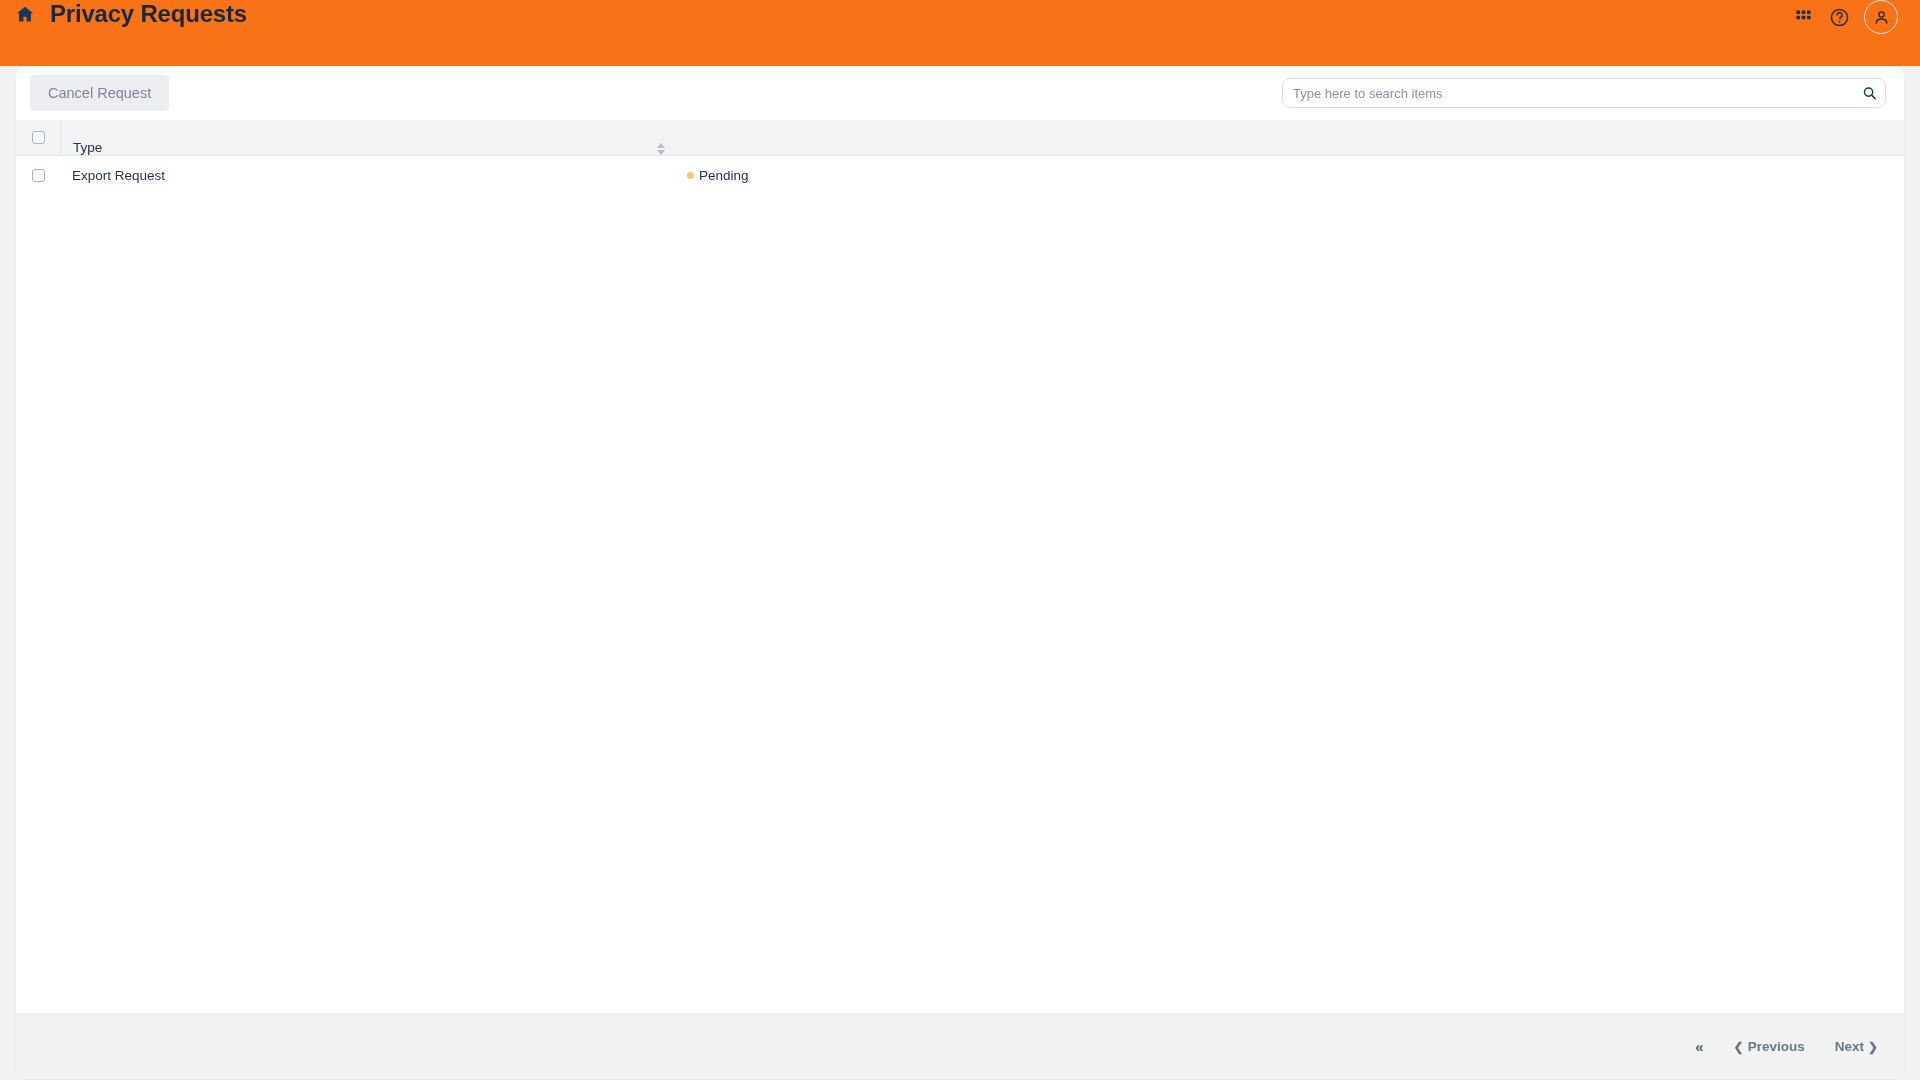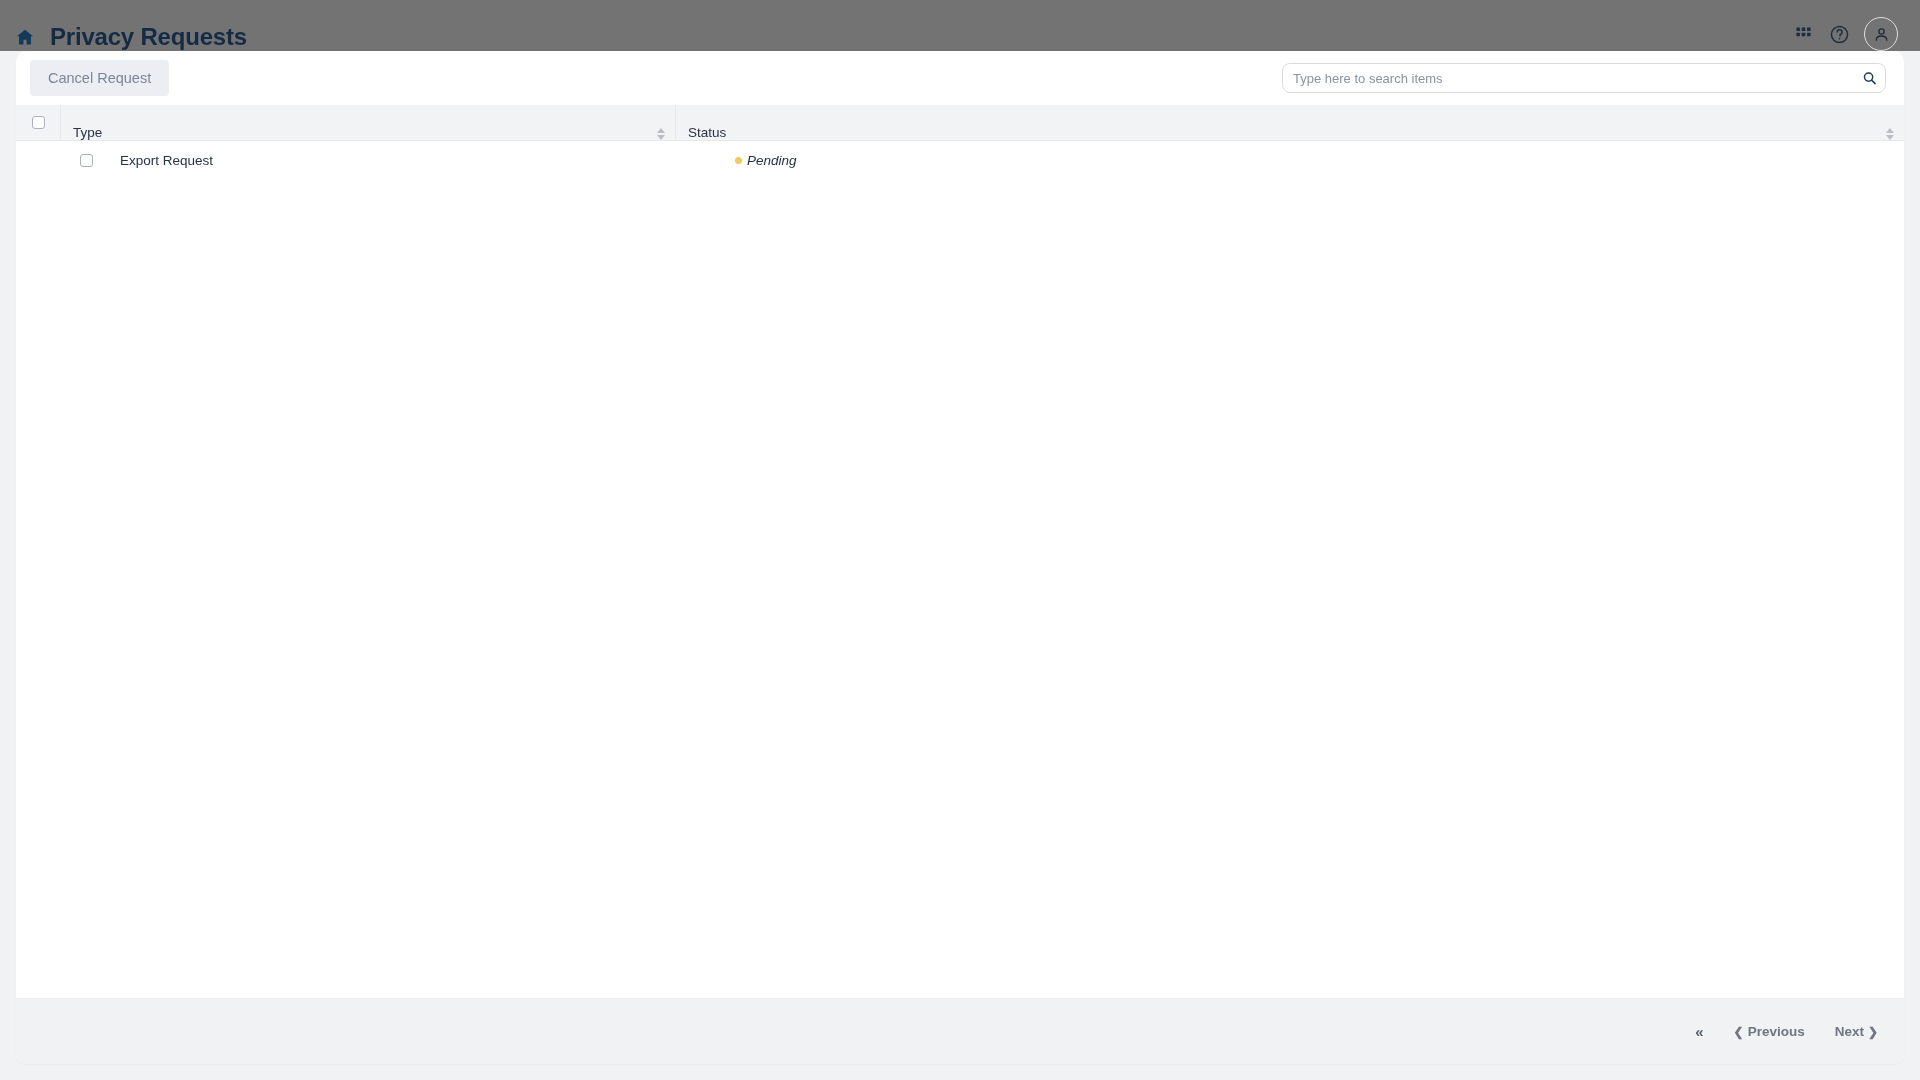--- a/index.html
+++ b/index.html
@@ -12,25 +12,25 @@
 
   body {
     font-family: "Liberation Sans", sans-serif;
     background: #f1f2f4;
     color: #26334d;
     -webkit-font-smoothing: antialiased;
   }
 
   
   .topbar {
-    height: 51px;
-    display: flex;
-    align-items: flex-end;
+    height: 66px;
+    display: flex;
+    align-items: flex-start;
     padding: 0 22px 0 14px;
-    background: #737373;
+    background: #f97316;
   }
 
   .topbar-left {
     display: flex;
     align-items: center;
     gap: 14px;
   }
 
   .home-icon {
     width: 22px;
@@ -160,21 +160,20 @@
     background: #f2f3f5;
     border-bottom: 1px solid #e6e8eb;
     flex-shrink: 0;
   }
 
   .trow {
     display: flex;
     height: 38px;
     background: #ffffff;
     flex-shrink: 0;
-    margin-left: 48px;
   }
 
   .cb-cell {
     width: 44px;
     display: flex;
     align-items: center;
     justify-content: center;
     flex-shrink: 0;
   }
 
@@ -208,21 +207,21 @@
   .td {
     display: flex;
     align-items: center;
     font-size: 13.5px;
     color: #26334d;
     padding-left: 12px;
   }
 
   .td.col-type   { width: 615px; }
   .td.col-req    { width: 772px; }
-  .td.col-status { flex: 1; font-style: italic; }
+  .td.col-status { flex: 1; }
 
   .sorter {
     display: flex;
     flex-direction: column;
     align-items: center;
     justify-content: center;
     gap: 2px;
     margin-right: 10px;
     flex-shrink: 0;
   }
@@ -342,27 +341,20 @@
 
       <div class="th col-type">
         <span class="label">Type</span>
         <span class="sorter">
           <span class="arw up"></span>
             <span class="arw down"></span>
         </span>
       </div>
 
 
-      <div class="th col-status">
-        <span class="label">Status</span>
-        <span class="sorter">
-          <span class="arw up"></span>
-            <span class="arw down"></span>
-        </span>
-      </div>
     </div>
 
     <div class="trow">
       <div class="cb-cell">
         <div class="cbox"></div>
       </div>
       <div class="td col-type">Export Request</div>
       <div class="td col-status">
         <span class="status-dot"></span>
         <span>Pending</span>

